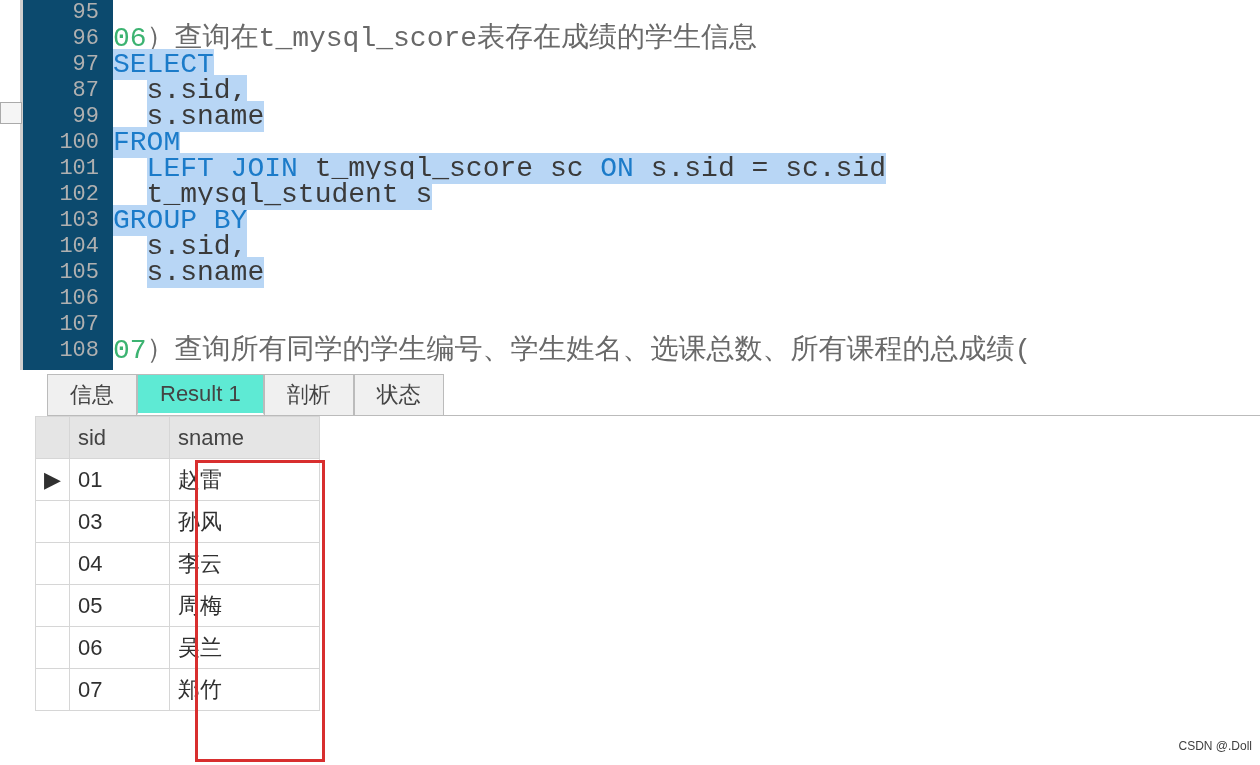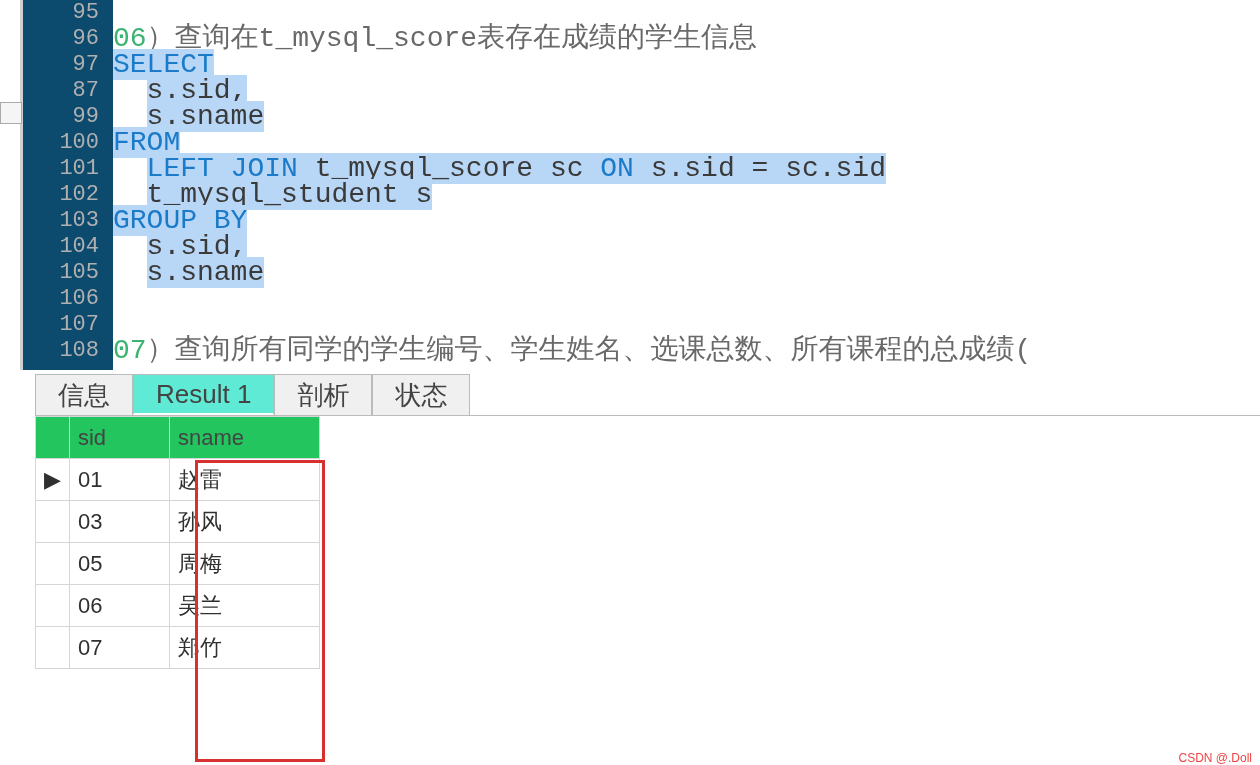--- a/index.html
+++ b/index.html
@@ -48,23 +48,23 @@
     top: 102px;
     width: 22px;
     height: 22px;
     border: 1px solid #aaa;
     background: #f5f5f5;
   }
   .tabs-row {
     display: flex;
     border-bottom: 1px solid #bbb;
     margin-top: 4px;
-    margin-left: 35px;
+    margin-left: 47px;
     font-family: "Microsoft YaHei", sans-serif;
-    font-size: 26px;
+    font-size: 22px;
     height: 42px;
     align-items: stretch;
     text-align: center;
   }
   .tab {
     padding: 4px 22px;
     border: 1px solid #bbb;
     border-bottom: none;
     background: #f0f0f0;
     margin-right: 0;
@@ -91,39 +91,39 @@
     font-size: 22px;
   }
   .result-table th, .result-table td {
     border: 1px solid #d6d6d6;
     padding: 5px 8px;
     text-align: left;
     height: 42px;
     color: #303030;
     font-weight: normal;
   }
-  .result-table th { background: #22c55e; color: #444; }
+  .result-table th { background: #e5e5e5; color: #444; }
   .col-marker { width: 28px; }
   .col-sid { width: 100px; }
   .col-sname { width: 150px; }
   .row-pointer {
     color: #000;
     text-align: center;
   }
   .red-box {
     position: absolute;
     border: 3px solid #d82f2f;
     pointer-events: none;
   }
   .watermark {
     position: absolute;
     right: 8px;
-    bottom: 0;
+    bottom: 12px;
     font-size: 12px;
-    color: #ef4444;
+    color: #404040;
     font-family: Arial, sans-serif;
   }
 </style>
 </head>
 <body>
 
 <div class="collapse-box"></div>
 
 <div class="editor-pane">
   <div class="gutter">
@@ -182,20 +182,25 @@
           <td class="col-sid">01</td>
           <td class="col-sname">赵雷</td>
         </tr>
         <tr>
           <td class="col-marker row-pointer"></td>
           <td class="col-sid">03</td>
           <td class="col-sname">孙风</td>
         </tr>
         <tr>
           <td class="col-marker row-pointer"></td>
+          <td class="col-sid">04</td>
+          <td class="col-sname">李云</td>
+        </tr>
+        <tr>
+          <td class="col-marker row-pointer"></td>
           <td class="col-sid">05</td>
           <td class="col-sname">周梅</td>
         </tr>
         <tr>
           <td class="col-marker row-pointer"></td>
           <td class="col-sid">06</td>
           <td class="col-sname">吴兰</td>
         </tr>
         <tr>
           <td class="col-marker row-pointer"></td>

